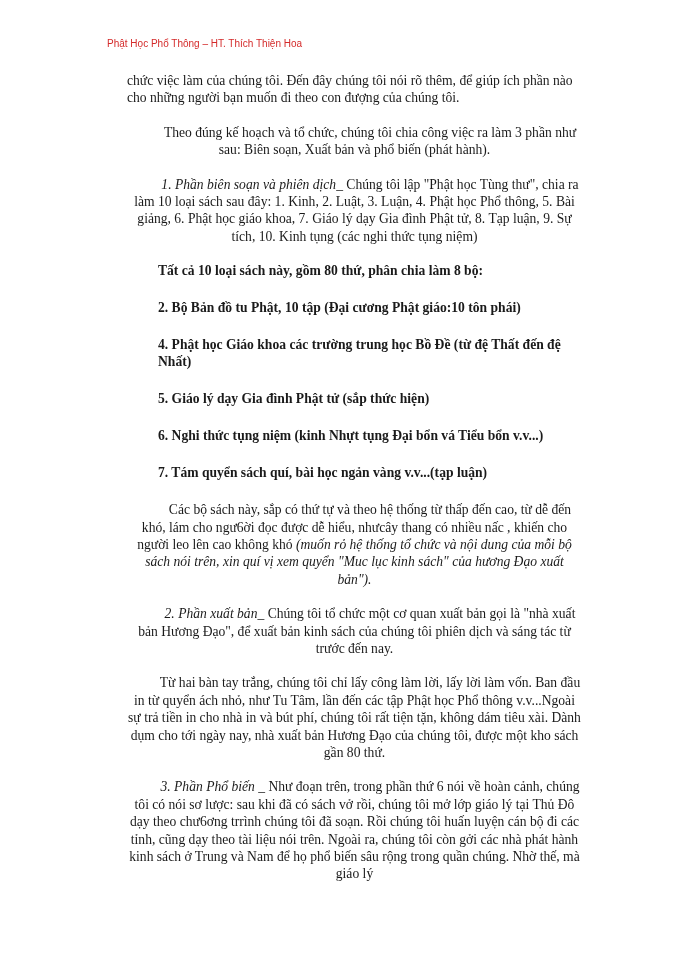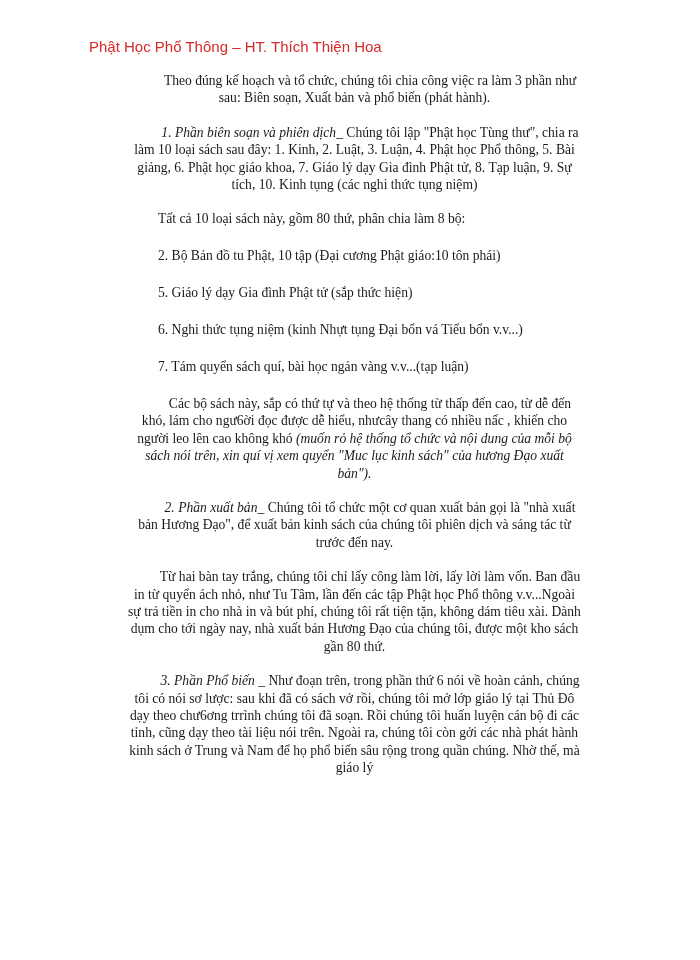--- a/index.html
+++ b/index.html
@@ -8,24 +8,24 @@
       background: #ffffff;
     }
     body {
       width: 700px;
       height: 960px;
       position: relative;
       overflow: hidden;
     }
     .page-header {
       position: absolute;
-      left: 89px;
+      left: 107px;
       top: 38px;
       font-family: "Liberation Sans", sans-serif;
-      font-size: 15px;
+      font-size: 10px;
       color: #d42a2a;
       letter-spacing: 0px;
     }
     .content {
       position: absolute;
       left: 127px;
       top: 72px;
       width: 455px;
       font-family: "Liberation Serif", serif;
       font-size: 13.6px;
@@ -34,42 +34,45 @@
     }
     .content p {
       margin: 0 0 17px 0;
     }
     .indent {
       text-indent: 31px;
       text-align: center;
     }
     .list-item {
       padding-left: 31px;
+      font-weight: bold;
     }
     .list-item.gap {
       margin-bottom: 19.5px !important;
     }
     em {
       font-style: italic;
     }
   </style>
 </head>
 <body>
 
 <div class="page-header">Phật Học Phổ Thông – HT. Thích Thiện Hoa</div>
 
 <div class="content">
+  <p>chức việc làm của chúng tôi. Đến đây chúng tôi nói rõ thêm, để giúp ích phần nào cho những người bạn muốn đi theo con đượng của chúng tôi.</p>
 
   <p class="indent">Theo đúng kế hoạch và tổ chức, chúng tôi chia công việc ra làm 3 phần như sau: Biên soạn, Xuất bản và phổ biến (phát hành).</p>
 
   <p class="indent"><em>1. Phần biên soạn và phiên dịch_</em><span> Chúng tôi lập "Phật học Tùng thư", chia ra làm 10 loại sách sau đây: 1. Kinh, 2. Luật, 3. Luận, 4. Phật học Phổ thông, 5. Bài giảng, 6. Phật học giáo khoa, 7. Giáo lý dạy Gia đình Phật tử, 8. Tạp luận, 9. Sự tích, 10. Kinh tụng (các nghi thức tụng niệm)</span></p>
 
   <p class="list-item gap">Tất cả 10 loại sách này, gồm 80 thứ, phân chia làm 8 bộ:</p>
 
   <p class="list-item gap">2. Bộ Bản đồ tu Phật, 10 tập (Đại cương Phật giáo:10 tôn phái)</p>
+  <p class="list-item gap">4. Phật học Giáo khoa các trường trung học Bồ Đề (từ đệ Thất đến đệ Nhất)</p>
   <p class="list-item gap">5. Giáo lý dạy Gia đình Phật tử (sắp thức hiện)</p>
   <p class="list-item gap">6. Nghi thức tụng niệm (kinh Nhựt tụng Đại bổn vá Tiểu bổn v.v...)</p>
   <p class="list-item gap">7. Tám quyển sách quí, bài học ngản vàng v.v...(tạp luận)</p>
 
   <p class="indent"><span>Các bộ sách này, sắp có thứ tự và theo hệ thống từ thấp đến cao, từ dễ đến khó, lám cho ngư6ời đọc được dễ hiểu, nhưcây thang có nhiều nấc , khiến cho người leo lên cao không khó </span><em>(muốn rỏ hệ thống tổ chức và nội dung của mỗi bộ sách nói trên, xin quí vị xem quyển "Muc lục kinh sách" của hương Đạo xuất bản").</em></p>
 
   <p class="indent"><em>2. Phần xuất bản_</em><span> Chúng tôi tổ chức một cơ quan xuất bản gọi là "nhà xuất bản Hương Đạo", để xuất bản kinh sách của chúng tôi phiên dịch và sáng tác từ trước đến nay.</span></p>
 
   <p class="indent">Từ hai bàn tay trắng, chúng tôi chỉ lấy công làm lời, lấy lời làm vốn. Ban đầu in từ quyển ách nhỏ, như Tu Tâm, lần đến các tập Phật học Phổ thông v.v...Ngoài sự trả tiền in cho nhà in và bút phí, chúng tôi rất tiện tặn, không dám tiêu xài. Dành dụm cho tới ngày nay, nhà xuất bản Hương Đạo của chúng tôi, được một kho sách gần 80 thứ.</p>
 

